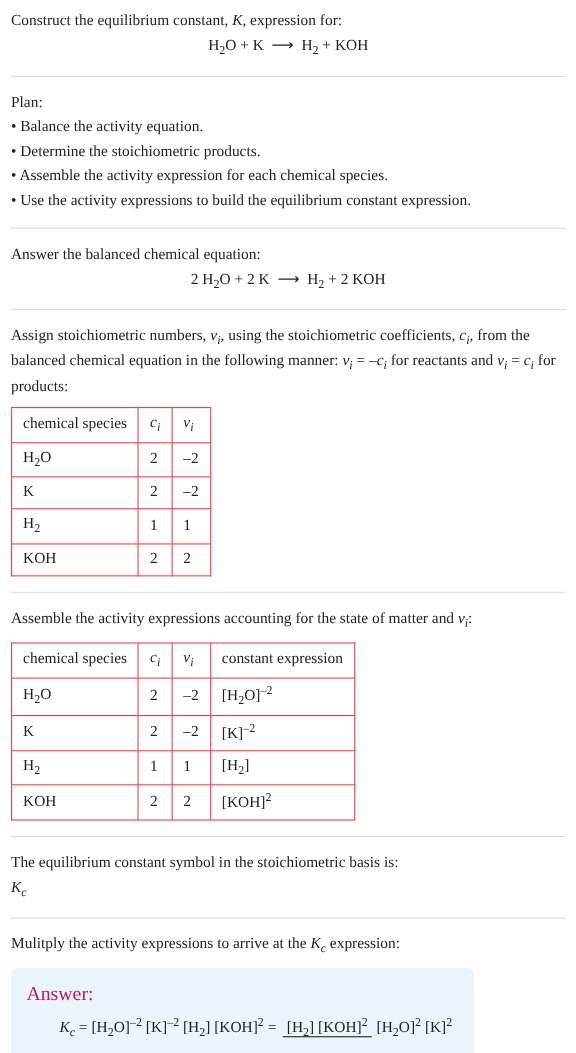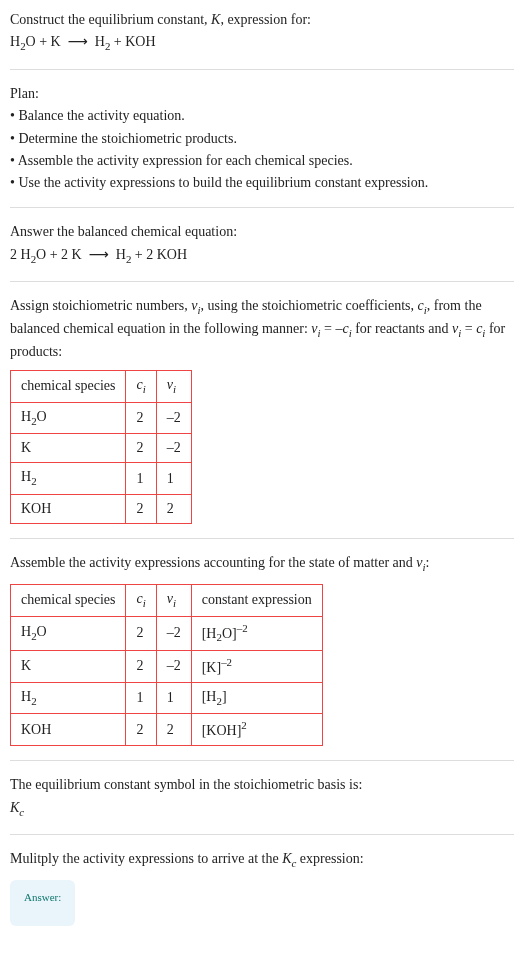--- a/index.html
+++ b/index.html
@@ -15,20 +15,21 @@
     hr.sep {
       border: none;
       border-top: 1px solid #ddd;
       margin: 14px 0;
     }
     .prompt-line {
       margin: 2px 0;
     }
     .eqn {
       margin: 2px 0 6px 0;
+      text-align: center;
     }
     table.data {
       border-collapse: collapse;
       margin: 8px 0;
     }
     table.data th, table.data td {
       border: 1px solid #ef4444;
       padding: 4px 10px;
       text-align: left;
       font-weight: normal;
@@ -38,22 +39,22 @@
       font-weight: normal;
     }
     .answer-box {
       background: #eaf4fb;
       border-radius: 6px;
       padding: 10px 14px 14px 14px;
       display: inline-block;
       margin: 6px 0;
     }
     .answer-label {
-      color: #0f766e;
-      font-size: 11px;
+      color: #be185d;
+      font-size: 18px;
       margin-bottom: 6px;
     }
     .kc-line {
       font-style: italic;
       margin: 2px 0;
     }
     .frac {
       display: inline-block;
       vertical-align: middle;
       text-align: center;
@@ -174,16 +175,19 @@
 
 <div class="prompt-line">The equilibrium constant symbol in the stoichiometric basis is:</div>
 <div class="kc-line math"><i>K<sub>c</sub></i></div>
 
 <hr class="sep">
 
 <div class="prompt-line">Mulitply the activity expressions to arrive at the <i>K<sub>c</sub></i> expression:</div>
 
 <div class="answer-box">
   <div class="answer-label">Answer:</div>
+  <div class="indent math">
+    <span><i>K<sub>c</sub></i> = [H<sub>2</sub>O]<sup>–2</sup> [K]<sup>–2</sup> [H<sub>2</sub>] [KOH]<sup>2</sup> = </span><span class="frac"><span class="num">[H<sub>2</sub>] [KOH]<sup>2</sup></span><span class="den">[H<sub>2</sub>O]<sup>2</sup> [K]<sup>2</sup></span></span>
+  </div>
 </div>
 
 
 
 
 </body></html>

